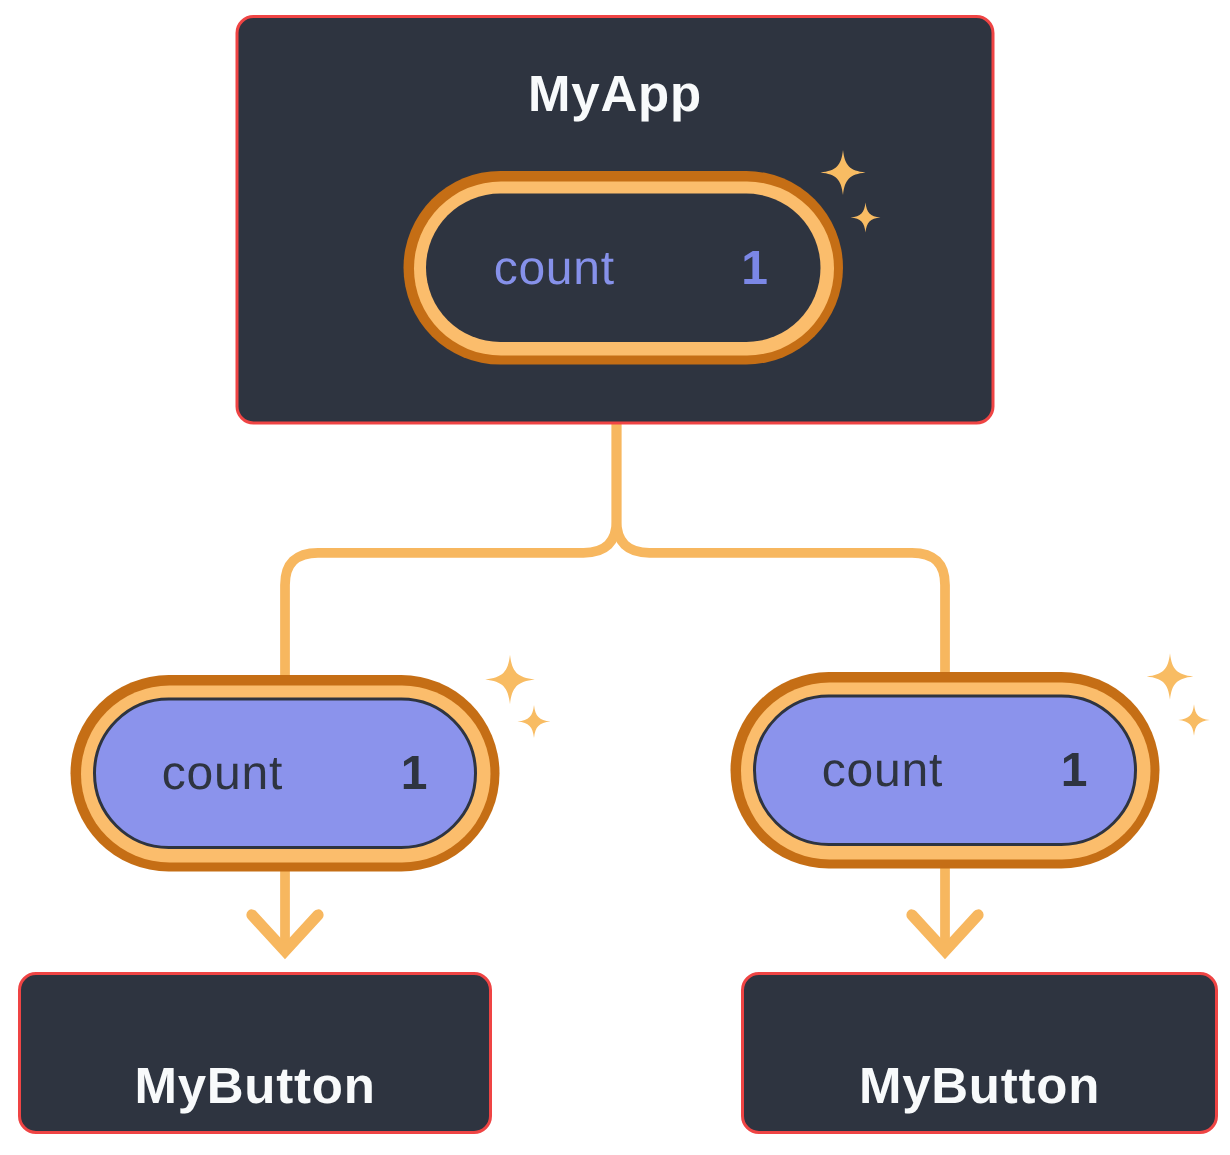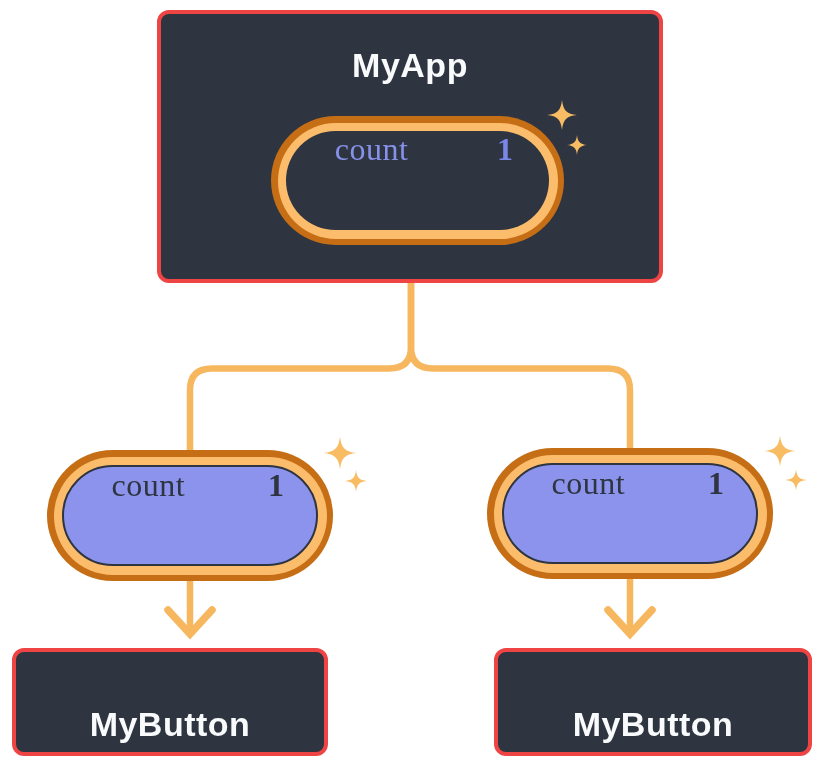--- a/index.html
+++ b/index.html
@@ -10,21 +10,21 @@
     font-family:"Liberation Sans", sans-serif;
     overflow:hidden;
   }
   svg.layer{position:absolute;left:0;top:0;pointer-events:none;}
   #connector-layer{z-index:0;}
   #sparkle-layer{z-index:3;}
 
   .card{
     position:absolute;
     background:#2E3440;
-    border:4px solid #ef4444;
+    border:2px solid #ef4444;
     border-radius:12px;
     box-sizing:border-box;
     z-index:1;
   }
   .card-root{left:157px;top:10px;width:506px;height:273px;}
   .card-child{height:108px;display:flex;align-items:center;justify-content:center;}
   .card-child-left{left:12px;top:648px;width:316px;}
   .card-child-right{left:494px;top:648px;width:318px;}
 
   .card-title{
@@ -51,23 +51,22 @@
     border-radius:999px;
     padding:8.5px;
     width:100%;height:100%;
     box-sizing:border-box;
   }
   .pill-inner{
     border-radius:999px;
     width:100%;height:100%;
     box-sizing:border-box;
     display:flex;
-    align-items:flex-start;
+    align-items:center;
     overflow:hidden;
-    font-family:Liberation Serif, serif;
   }
   .pill-app{left:110px;top:102px;width:293px;height:129px;}
   .pill-app .pill-inner{background:#2E3440;}
   .pill-app .pill-label{color:#8691EA;}
   .pill-app .pill-value{color:#7B87E6;}
   .pill-app .pill-divider{background:#FBBD6C;width:4px;}
 
   .pill-child{width:286px;height:131px;}
   .pill-child-left{left:47px;top:450px;}
   .pill-child-right{left:487px;top:448px;}

